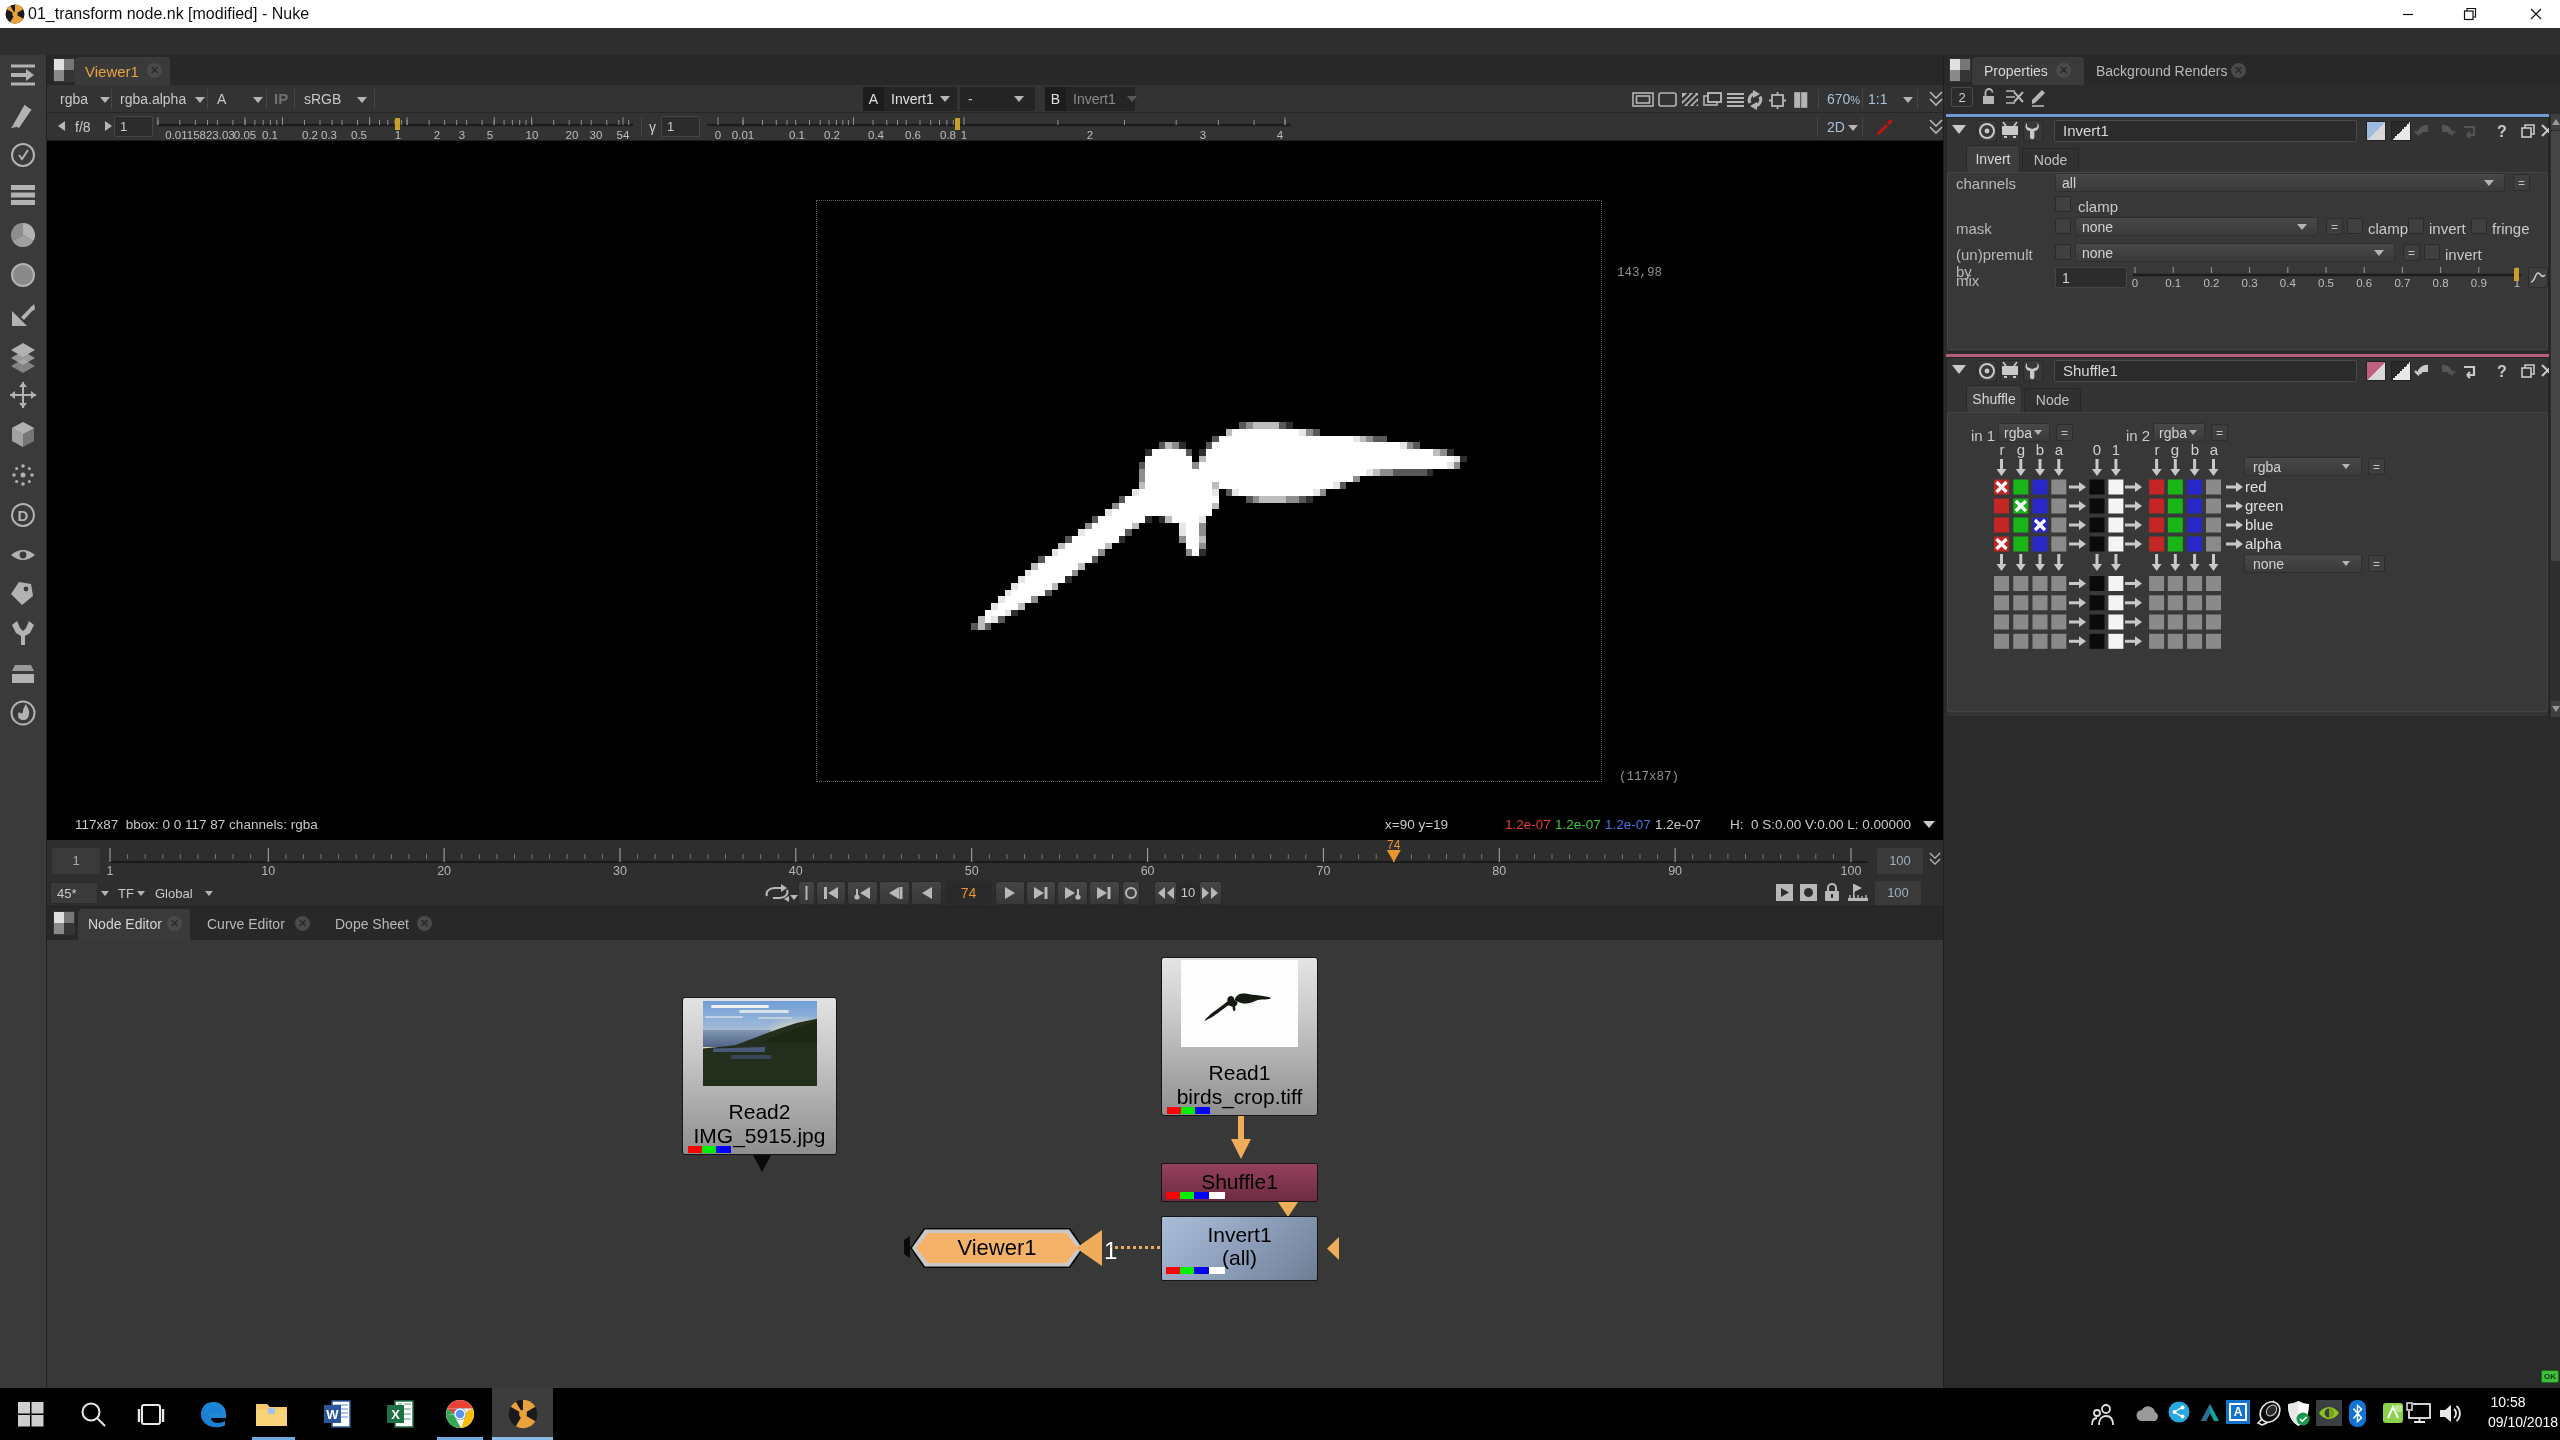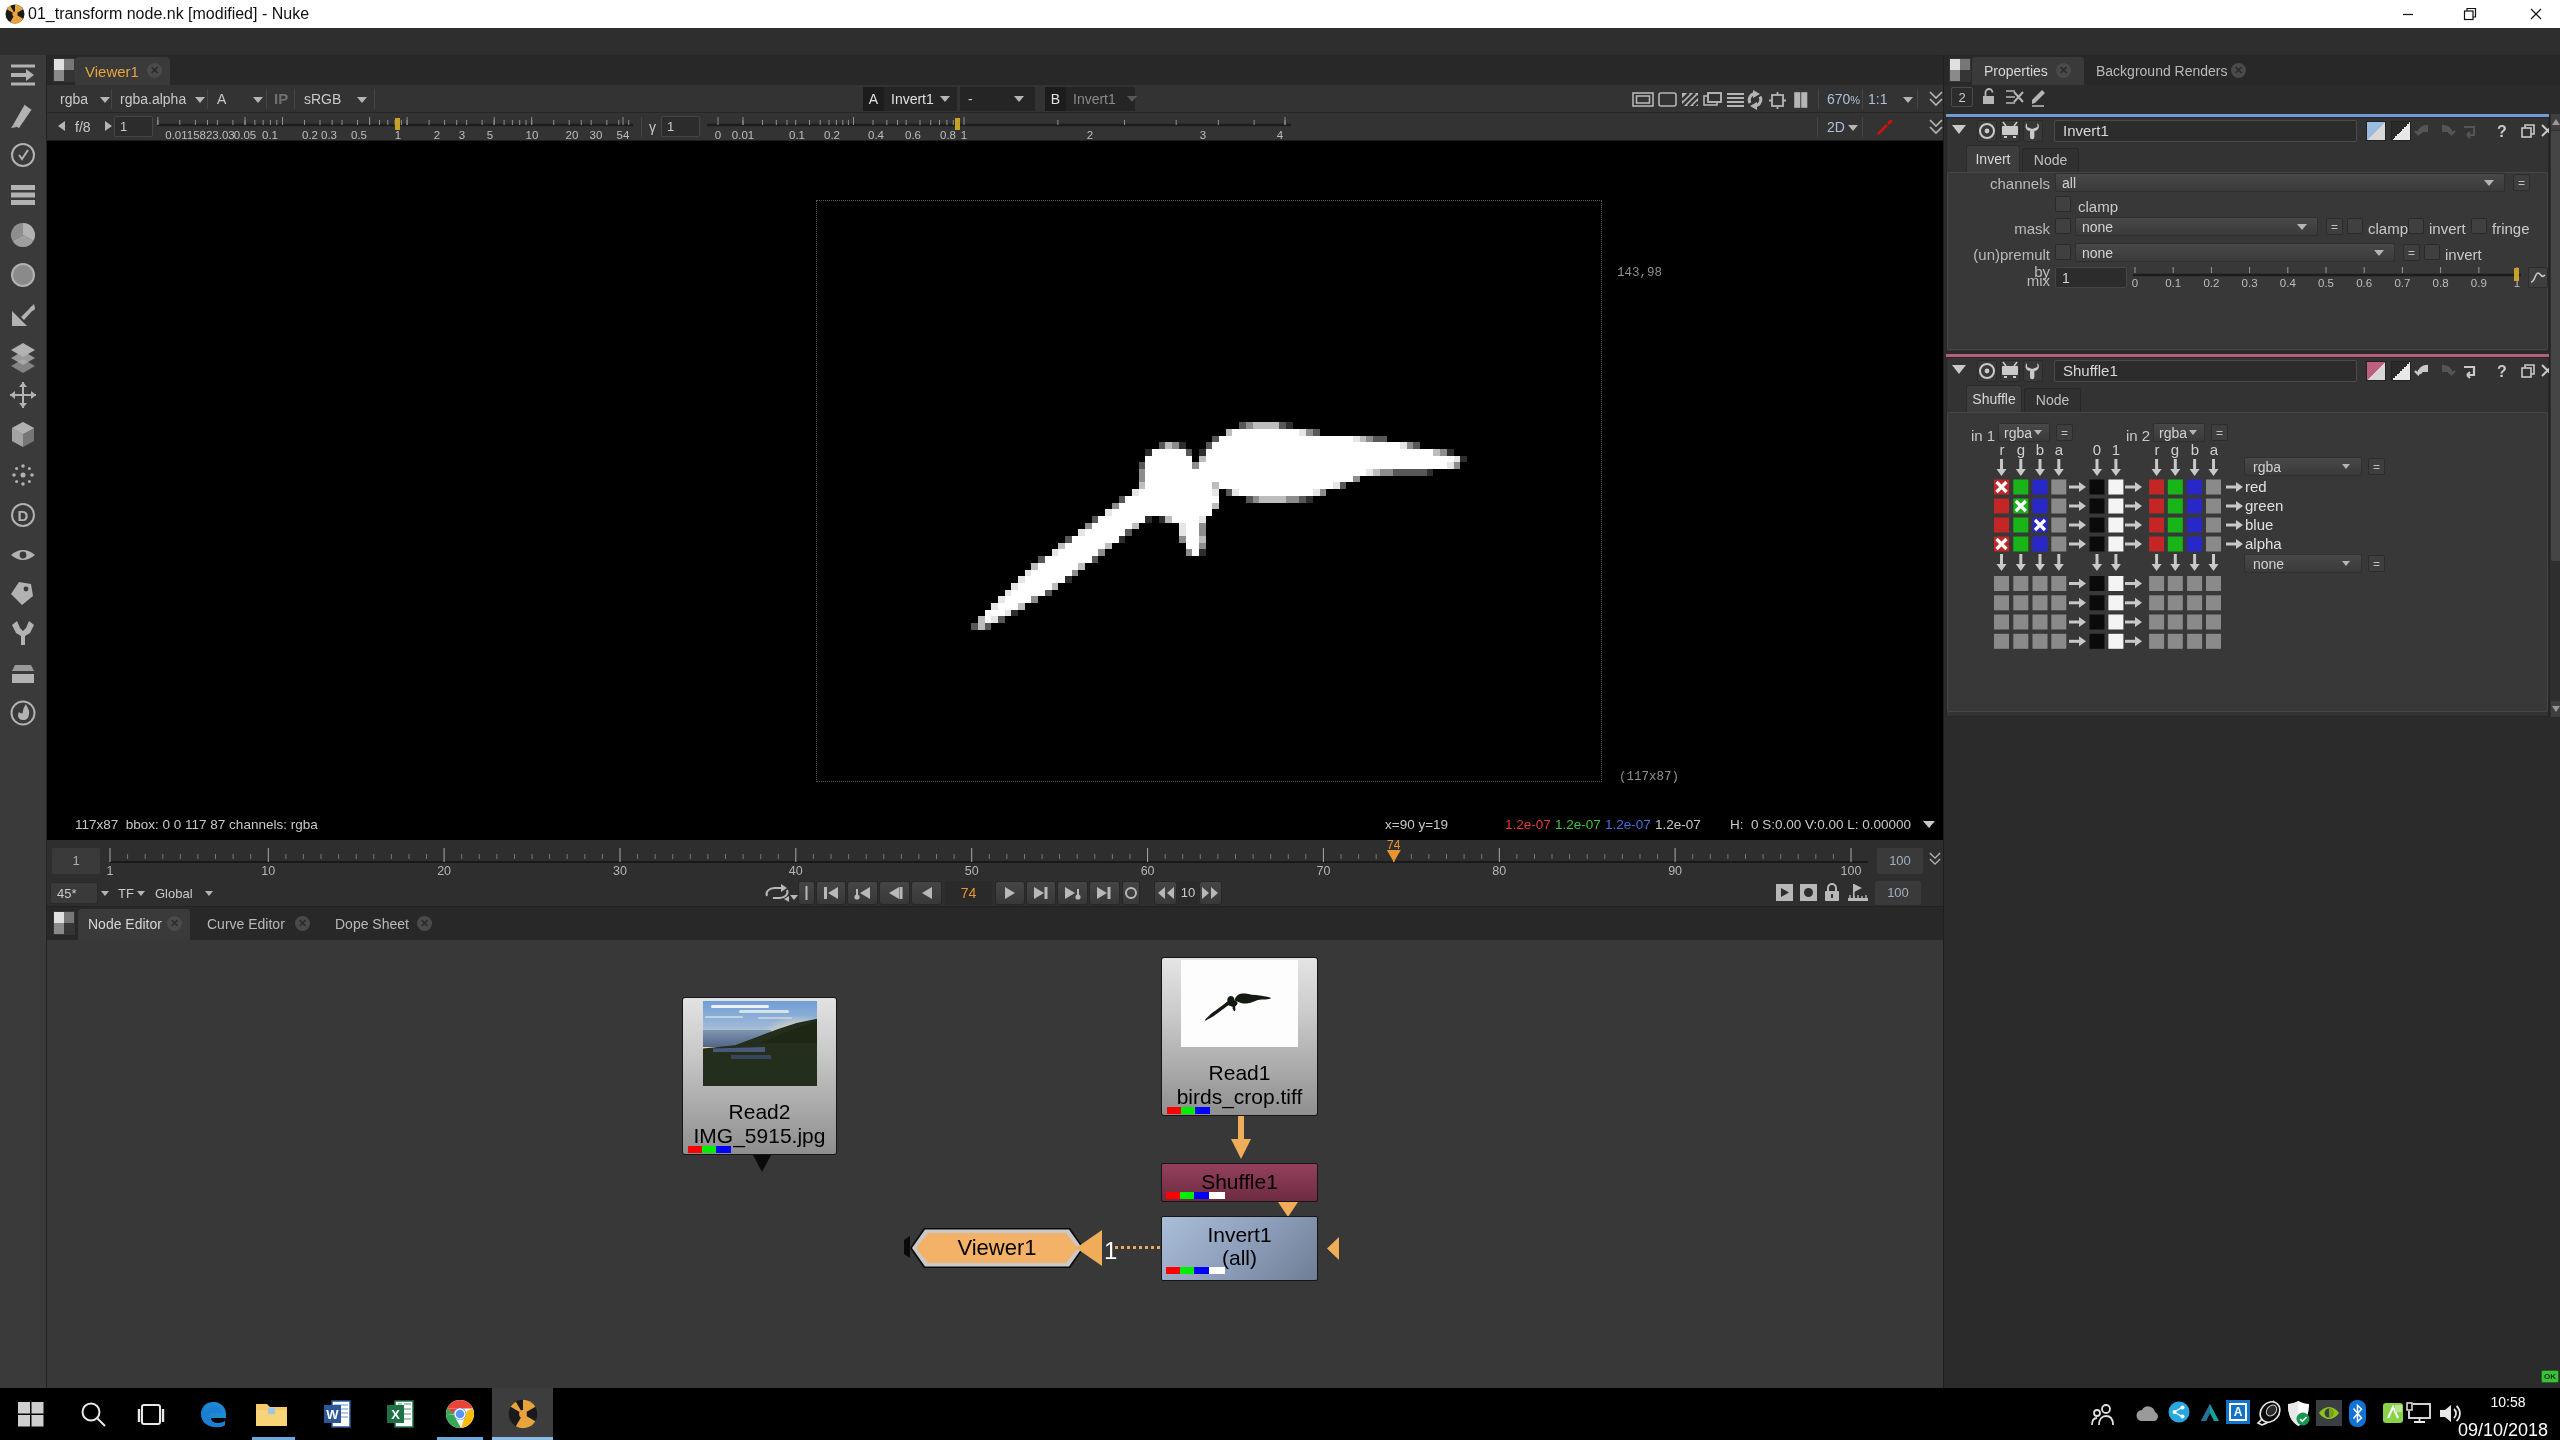--- a/index.html
+++ b/index.html
@@ -22,21 +22,21 @@
 .tabx { display:inline-block; width:15px; height:15px; border-radius:8px; background:#4a4a4a; color:#2b2b2b;
   text-align:center; line-height:15px; font-size:11px; font-weight:bold; }
 .ddarr { width:0; height:0; border-left:5px solid transparent; border-right:5px solid transparent;
   border-top:6px solid #b5b5b5; }
 .sep { top:4px; width:1px; height:20px; background:#454545; }
 .tbtn { position:absolute; background:linear-gradient(#454545,#383838); border:1px solid #272727;
   border-radius:3px; }
 .node { position:absolute; border:1px solid #161616; text-align:center; color:#000; }
 .chip { position:absolute; height:7px; }
 .ckbx { position:absolute; width:16px; height:16px; background:#404040; border:1px solid #2a2a2a; border-radius:2px; }
-.plabel { position:absolute; color:#b9b9b9; font-size:15px; text-align:right;padding-left:12px; }
+.plabel { position:absolute; color:#b9b9b9; font-size:15px; text-align:left;padding-left:12px; }
 .pdd { position:absolute; height:19px; background:linear-gradient(#484848,#3a3a3a); border:1px solid #2f2f2f;
   border-radius:2px; color:#d2d2d2; font-size:14px; padding:0 6px; line-height:18px; }
 .eqbtn { position:absolute; width:17px; height:17px; background:#3e3e3e; border:1px solid #2c2c2c; border-radius:2px;
   color:#c0c0c0; font-size:12px; text-align:center; line-height:16px; }
 .hicon { position:absolute; top:3px; width:20px; height:22px; background:#383838; border:1px solid #2a2a2a; border-radius:2px; }
 </style>
 </head>
 <body>
 <div id="root">
 
@@ -1418,17 +1418,17 @@
         <rect x="3" y="2" width="21" height="14"></rect>
         <path d="M13.5 16 V20 M8 20 H19"></path>
         <rect x="0" y="0" width="7" height="9" fill="#000" stroke="none"></rect>
         <rect x="1" y="1" width="5" height="7" fill="none" stroke-width="1.5"></rect>
       </svg>
       <svg class="abs" style="left:2438px;top:13px" width="25" height="25" viewBox="0 0 25 25" fill="#e8e8e8">
         <path d="M2 9 H7 L13 4 V21 L7 16 H2 Z"></path>
         <path d="M16 8 A6 6 0 0 1 16 17 M18.5 5 A10 10 0 0 1 18.5 20" stroke="#e8e8e8" stroke-width="1.8" fill="none"></path>
       </svg>
       <span class="abs" style="left:2470px;top:6px;width:76px;text-align:center;color:#fff;font-size:14px">10:58</span>
-      <span class="abs" style="left:2458px;top:32px;width:100px;text-align:left;color:#fff;font-size:18px">09/10/2018</span>
+      <span class="abs" style="left:2458px;top:26px;width:100px;text-align:right;color:#fff;font-size:14px">09/10/2018</span>
     </div>
 <span class="abs" style="left:2541px;top:1370px;width:18px;height:13px;background:#3dbf3d;border:1px solid #1a6a1a;border-radius:2px;color:#0a3a0a;font-size:8px;text-align:center;line-height:12px;font-weight:bold">OK</span>
 
 </div>
 
 </body></html>

